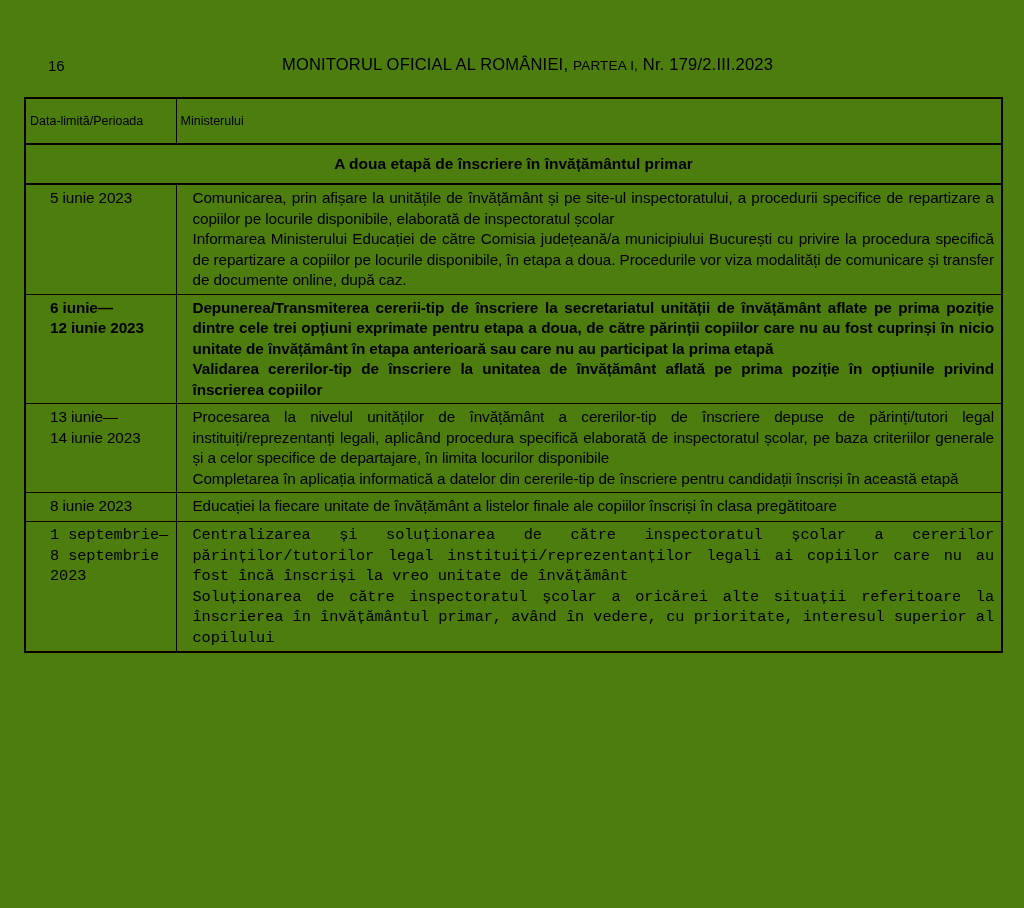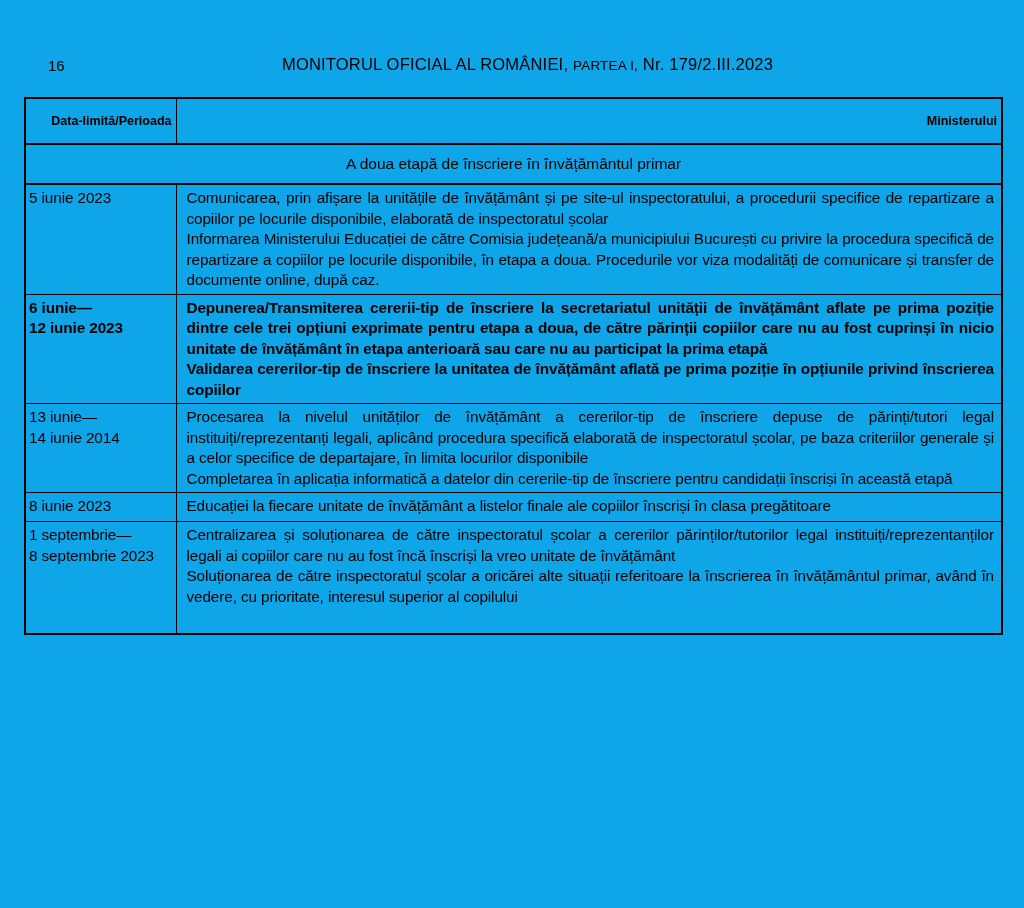--- a/index.html
+++ b/index.html
@@ -4,21 +4,21 @@
 <style>
   html, body {
     margin: 0;
     padding: 0;
     background: #ffffff;
   }
   .page {
     position: relative;
     width: 1024px;
     height: 908px;
-    background: #0ea5e9;
+    background: #4d7c0f;
     color: #000000;
     font-family: "Liberation Sans", sans-serif;
     overflow: hidden;
   }
   .page-header {
     position: absolute;
     top: 55px;
     left: 0;
     width: 100%;
     height: 22px;
@@ -49,55 +49,55 @@
     border: 2.5px solid #000000;
   }
   .main-table th, .main-table td {
     border: 1.5px solid #000000;
     vertical-align: top;
     overflow: hidden;
   }
   .head-row th {
     height: 44px;
     vertical-align: middle;
-    font-weight: bold;
+    font-weight: normal;
     font-size: 12.5px;
-    text-align: right;
+    text-align: left;
     border-bottom-width: 2.5px;
     padding: 0 4px;
   }
   .section-row td {
     height: 36px;
     vertical-align: middle;
     text-align: center;
-    font-weight: normal;
+    font-weight: bold;
     font-size: 15.5px;
     border-bottom-width: 2px;
   }
   .date-cell {
-    padding: 3px 6px 3px 3px;
+    padding: 3px 6px 3px 24px;
     font-size: 15.3px;
     line-height: 20.5px;
     white-space: pre-line;
     letter-spacing: -0.1px;
     margin-left: 12px;
   }
   .event-cell {
-    padding: 3px 7px 3px 10px;
+    padding: 3px 7px 3px 16px;
     font-size: 15.3px;
     line-height: 20.5px;
     white-space: pre-line;
     text-align: justify;
     letter-spacing: -0.1px;
   }
   tr.row-0 { height: 104px; }
   tr.row-1 { height: 107px; font-weight: bold; }
   tr.row-2 { height: 89px; }
   tr.row-3 { height: 29px; }
-  tr.row-4 { height: 112px; }
+  tr.row-4 { height: 112px; font-family: Liberation Mono, monospace; }
 </style>
 </head>
 <body>
 
 <div class="page">
 
   <div class="page-header">
     <span class="page-number">16</span>
     <div class="journal-title">
       <span>MONITORUL OFICIAL AL ROMÂNIEI,</span>
@@ -125,21 +125,21 @@
 Informarea Ministerului Educației de către Comisia județeană/a municipiului București cu privire la procedura specifică de repartizare a copiilor pe locurile disponibile, în etapa a doua. Procedurile vor viza modalități de comunicare și transfer de documente online, după caz.</td>
       </tr>
       <tr class="row-1">
         <td class="date-cell">6 iunie—
 12 iunie 2023</td>
         <td class="event-cell">Depunerea/Transmiterea cererii-tip de înscriere la secretariatul unității de învățământ aflate pe prima poziție dintre cele trei opțiuni exprimate pentru etapa a doua, de către părinții copiilor care nu au fost cuprinși în nicio unitate de învățământ în etapa anterioară sau care nu au participat la prima etapă
 Validarea cererilor-tip de înscriere la unitatea de învățământ aflată pe prima poziție în opțiunile privind înscrierea copiilor</td>
       </tr>
       <tr class="row-2">
         <td class="date-cell">13 iunie—
-14 iunie 2014</td>
+14 iunie 2023</td>
         <td class="event-cell">Procesarea la nivelul unităților de învățământ a cererilor-tip de înscriere depuse de părinți/tutori legal instituiți/reprezentanți legali, aplicând procedura specifică elaborată de inspectoratul școlar, pe baza criteriilor generale și a celor specifice de departajare, în limita locurilor disponibile
 Completarea în aplicația informatică a datelor din cererile-tip de înscriere pentru candidații înscriși în această etapă</td>
       </tr>
       <tr class="row-3">
         <td class="date-cell">8 iunie 2023</td>
         <td class="event-cell">Educației la fiecare unitate de învățământ a listelor finale ale copiilor înscriși în clasa pregătitoare</td>
       </tr>
       <tr class="row-4">
         <td class="date-cell">1 septembrie—
 8 septembrie 2023</td>

